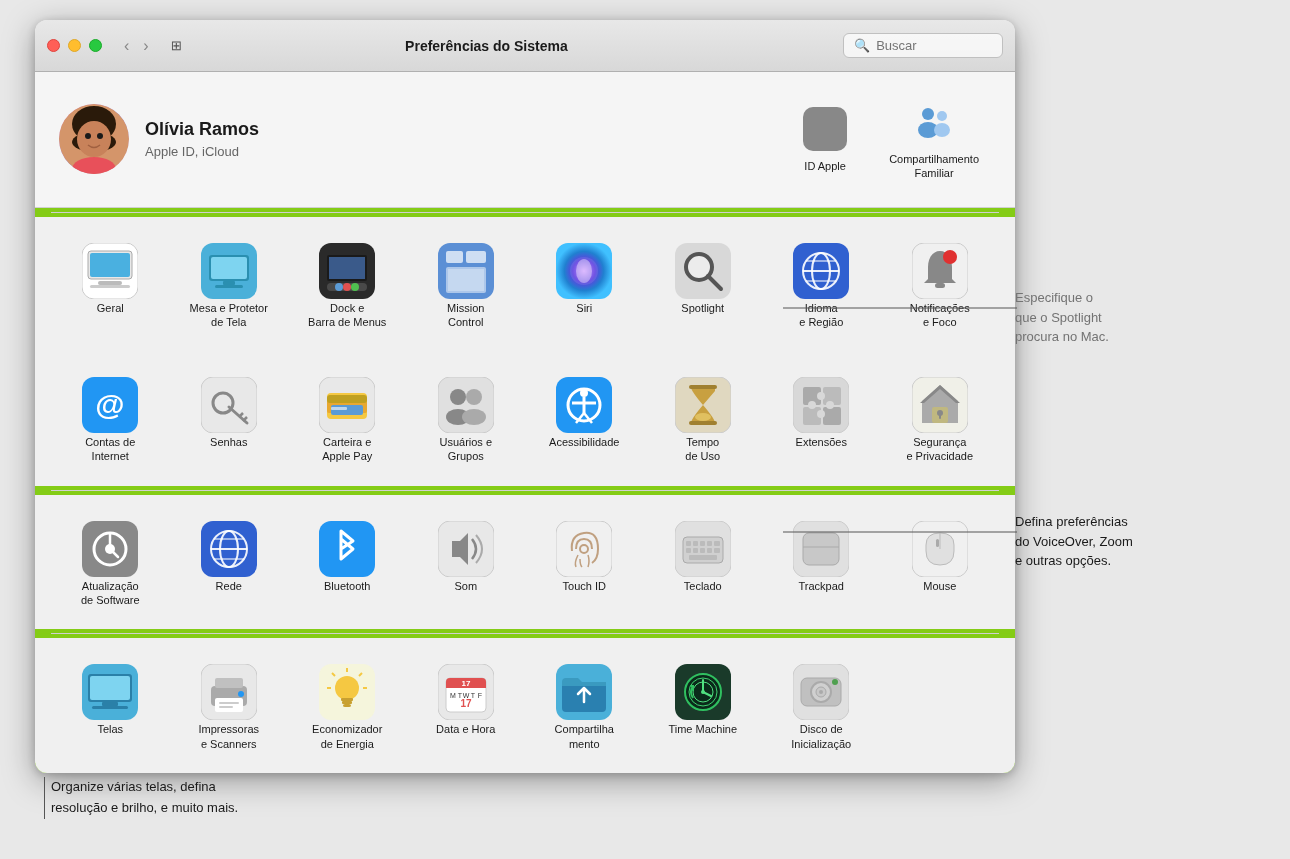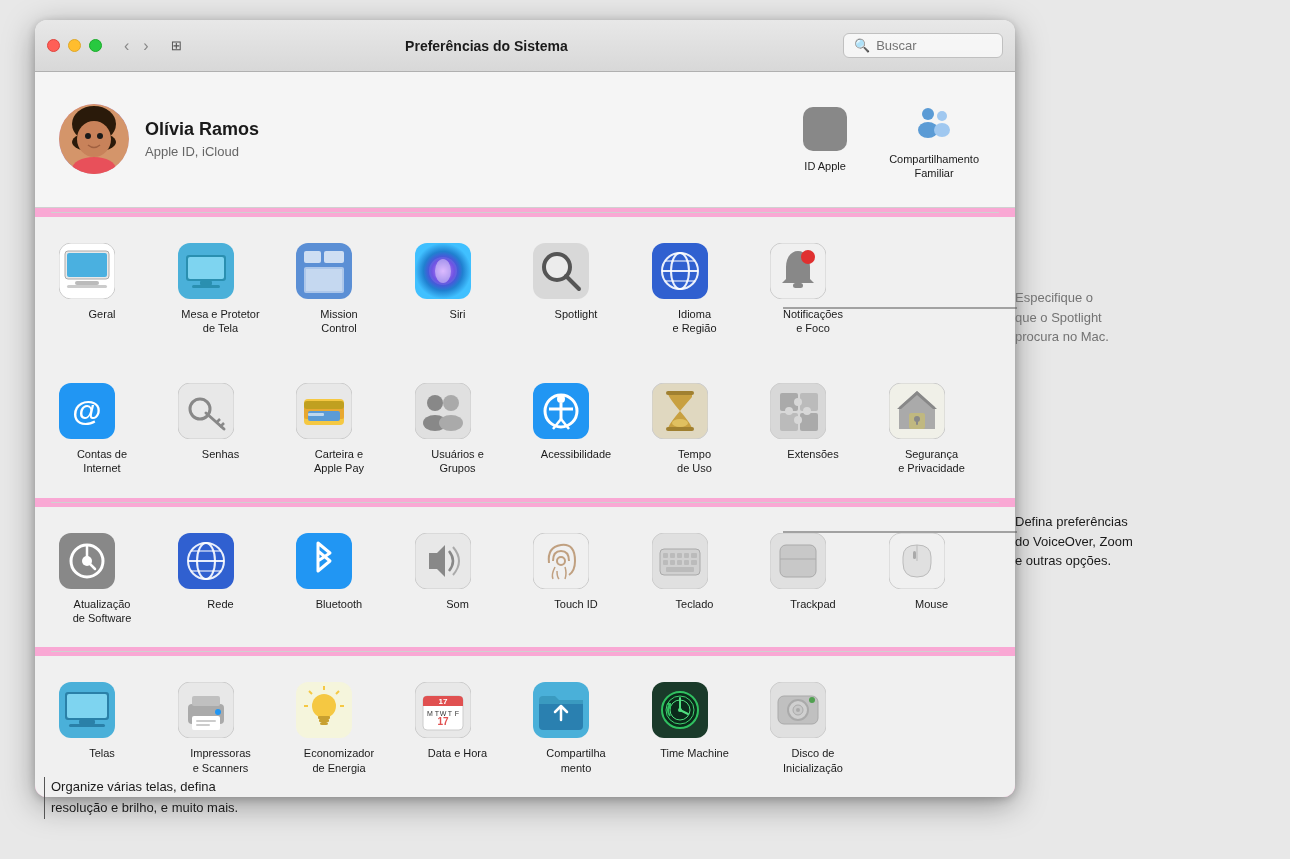--- a/index.html
+++ b/index.html
@@ -63,21 +63,21 @@
       padding: 4px 10px;
       gap: 6px;
       min-width: 160px;
     }
     .search-icon { color: #999; font-size: 13px; }
     .search-input {
       border: none; background: transparent; font-size: 13px;
       color: #333; outline: none; width: 110px;
     }
     
-    .content { background: #f9a8d4; }
+    .content { background: #84cc16; }
     
     .profile-section {
       display: flex;
       align-items: center;
       padding: 18px 24px 18px 24px;
       border-bottom: 1px solid #d0d0d0;
       background: #f5f5f5;
     }
     .avatar {
       width: 70px; height: 70px; border-radius: 50%; overflow: hidden;
@@ -106,24 +106,23 @@
     }
     
     .icons-grid {
       display: grid;
       grid-template-columns: repeat(8, 1fr);
       gap: 0;
       padding: 12px 16px;
       background: #f0f0f0;
     }
     .icon-item {
-      display: flex; flex-direction: column; 
+      display: flex; flex-direction: column; align-items: center;
       padding: 12px 6px 10px;
       cursor: pointer; border-radius: 8px;
-      gap: 6px;
     }
     .icon-box {
       width: 60px; height: 60px;
       display: flex; align-items: center; justify-content: center;
       font-size: 38px; border-radius: 12px;
     }
     .icon-label {
       font-size: 11px; color: #1a1a1a; text-align: center; line-height: 1.3;
       max-width: 90px;
     }
@@ -227,20 +226,34 @@
               <rect width="56" height="56" rx="12" fill="#4ab0d9"></rect>
               <rect x="8" y="12" width="40" height="26" rx="3" fill="#2a8fb0"></rect>
               <rect x="10" y="14" width="36" height="22" rx="2" fill="#7ed4f0"></rect>
               <rect x="22" y="38" width="12" height="4" rx="1" fill="#2a8fb0"></rect>
               <rect x="14" y="42" width="28" height="3" rx="1.5" fill="#2a8fb0"></rect>
             </svg>
           </div>
           <div class="icon-label">Mesa e Protetor<br>de Tela</div>
         </div>
 
+        <div class="icon-item">
+          <div class="icon-box">
+            <svg width="56" height="56" viewBox="0 0 56 56" xmlns="http://www.w3.org/2000/svg">
+              <rect width="56" height="56" rx="12" fill="#2a2a2a"></rect>
+              <rect x="8" y="12" width="40" height="26" rx="2" fill="#1a1a1a"></rect>
+              <rect x="10" y="14" width="36" height="22" fill="#3a5a8a"></rect>
+              <rect x="8" y="40" width="40" height="8" rx="4" fill="rgba(255,255,255,0.15)"></rect>
+              <circle cx="20" cy="44" r="4" fill="#5b9bd5"></circle>
+              <circle cx="28" cy="44" r="4" fill="#e05050"></circle>
+              <circle cx="36" cy="44" r="4" fill="#50c050"></circle>
+            </svg>
+          </div>
+          <div class="icon-label">Dock e<br>Barra de Menus</div>
+        </div>
 
         <div class="icon-item">
           <div class="icon-box">
             <svg width="56" height="56" viewBox="0 0 56 56" xmlns="http://www.w3.org/2000/svg">
               <rect width="56" height="56" rx="12" fill="#5b8fd5"></rect>
               <rect x="8" y="8" width="17" height="12" rx="2" fill="rgba(255,255,255,0.7)"></rect>
               <rect x="28" y="8" width="20" height="12" rx="2" fill="rgba(255,255,255,0.7)"></rect>
               <rect x="8" y="24" width="40" height="26" rx="2" fill="rgba(255,255,255,0.5)"></rect>
               <rect x="10" y="26" width="36" height="22" fill="rgba(255,255,255,0.3)"></rect>
             </svg>

